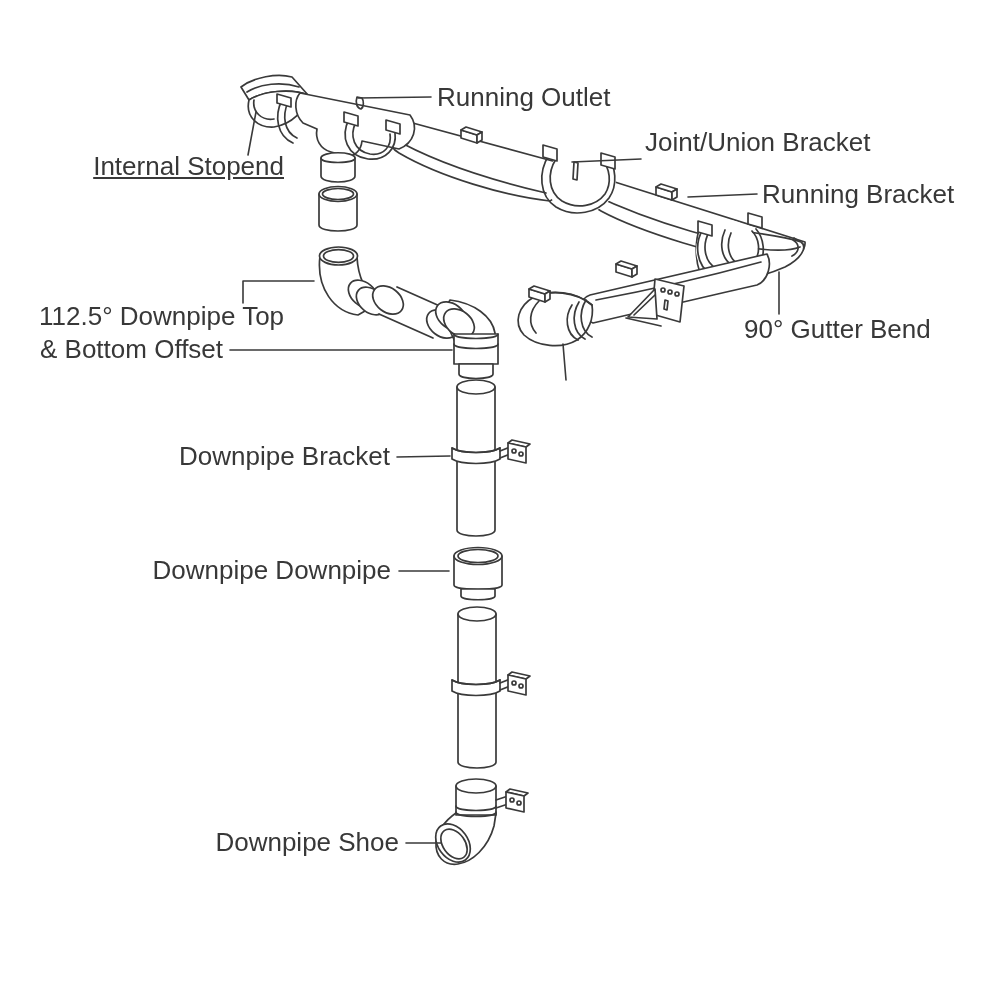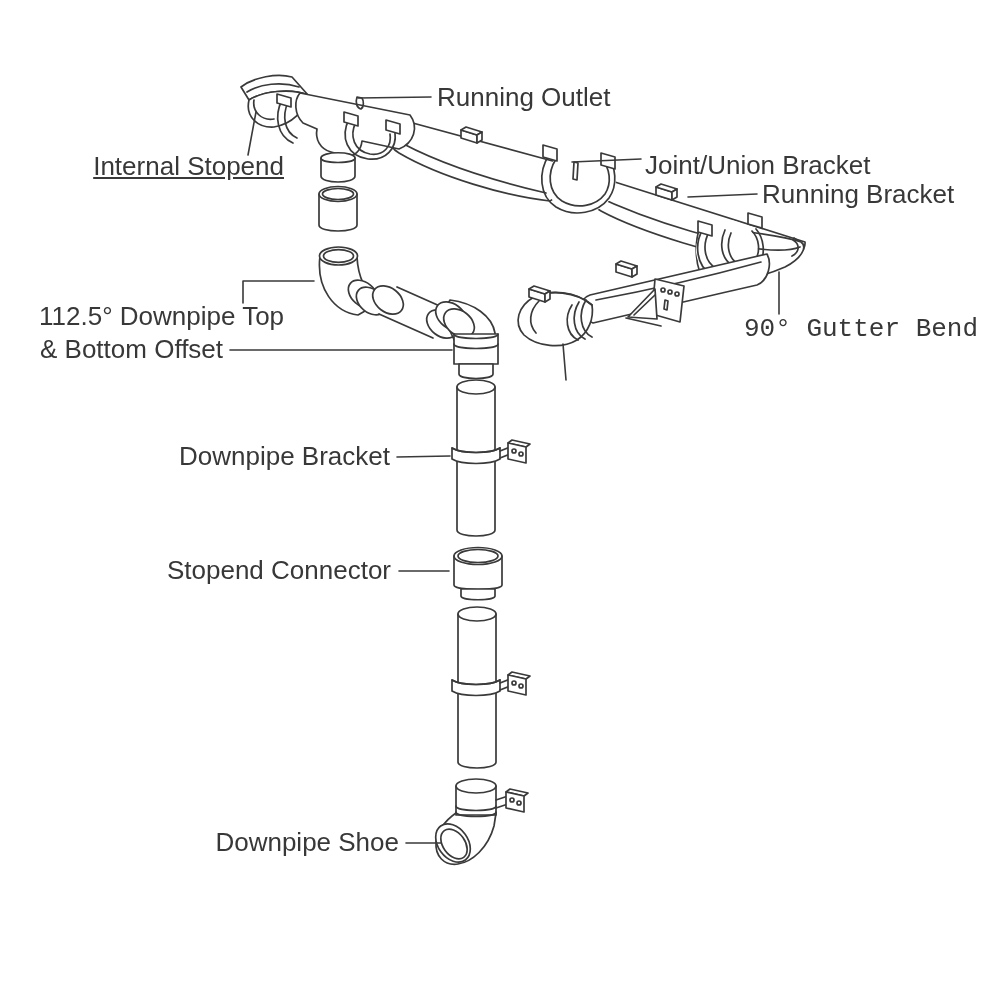--- a/index.html
+++ b/index.html
@@ -215,22 +215,22 @@
     <line x1="779" y1="272" x2="779" y2="314"></line>
     <line x1="563" y1="344" x2="566" y2="380"></line>
     <line x1="397" y1="457" x2="450" y2="456"></line>
     <line x1="399" y1="571" x2="449" y2="571"></line>
     <line x1="406" y1="843" x2="441" y2="843"></line>
   </g>
 </svg>
 
   <div class="lbl" style="left:437px;top:84px;">Running Outlet</div>
   <div class="lbl ra" style="right:716px;top:153px;text-decoration:underline;">Internal Stopend</div>
-  <div class="lbl" style="left:645px;top:152px;">Joint/Union Bracket</div>
+  <div class="lbl" style="left:645px;top:129px;">Joint/Union Bracket</div>
   <div class="lbl" style="left:762px;top:181px;">Running Bracket</div>
   <div class="lbl" style="left:39px;top:303px;text-align:center;">112.5° Downpipe Top</div>
   <div class="lbl" style="left:40px;top:336px;">&amp; Bottom Offset</div>
-  <div class="lbl" style="left:744px;top:316px;font-family:Liberation Mono, monospace;">90° Gutter Bend</div>
+  <div class="lbl" style="left:744px;top:316px;">90° Gutter Bend</div>
   <div class="lbl ra" style="right:610px;top:443px;">Downpipe Bracket</div>
-  <div class="lbl ra" style="right:609px;top:557px;">Stopend Connector</div>
+  <div class="lbl ra" style="right:609px;top:557px;">Downpipe Downpipe</div>
   <div class="lbl ra" style="right:601px;top:829px;">Downpipe Shoe</div>
 
 </div>
 
 </body></html>

